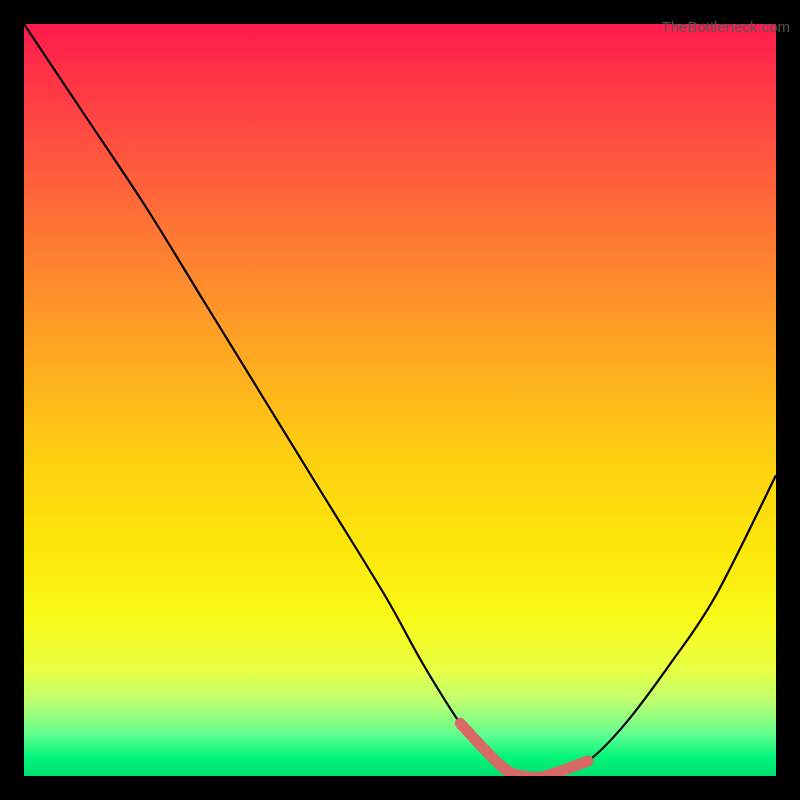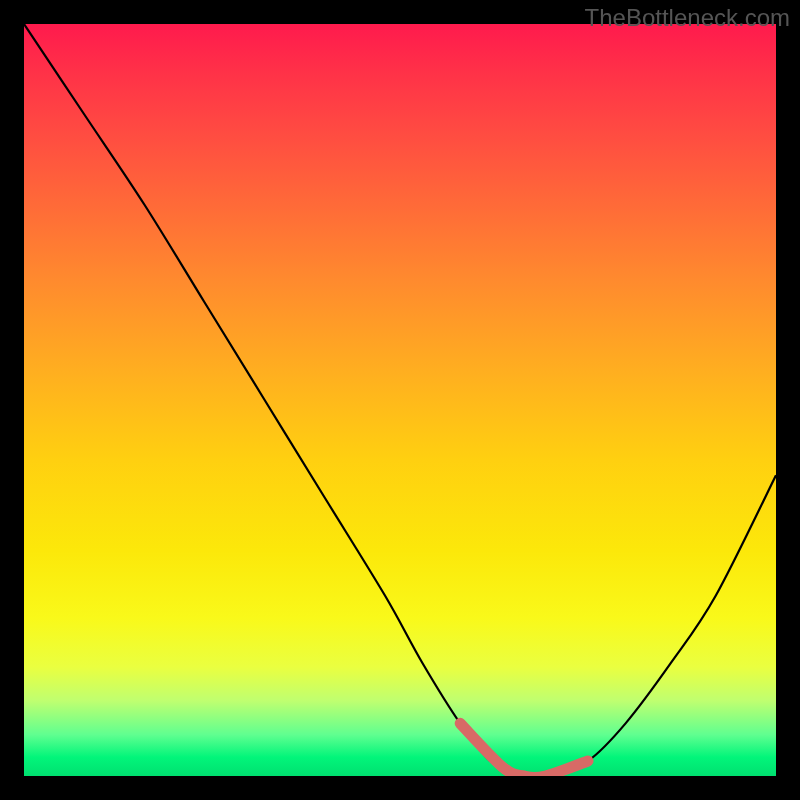--- a/index.html
+++ b/index.html
@@ -28,24 +28,24 @@
       #f9f91a 79%,
       #eaff40 85.5%,
       #bfff70 90%,
       #60ff90 94.5%,
       #02f57a 97.5%,
       #00e070 100%
     );
   }
   .watermark {
     position: absolute;
-    top: 4px;
+    top: 18px;
     right: 10px;
     color: #555;
-    font-size: 24px;
+    font-size: 15px;
     font-weight: 500;
     letter-spacing: 0px;
     z-index: 5;
   }
   svg.curve {
     position: absolute;
     left: 0;
     top: 0;
     width: 100%;
     height: 100%;

